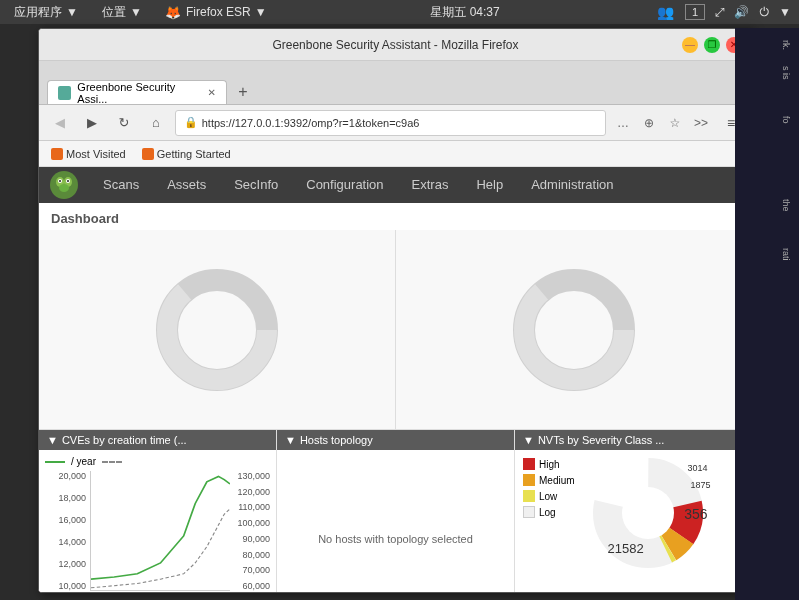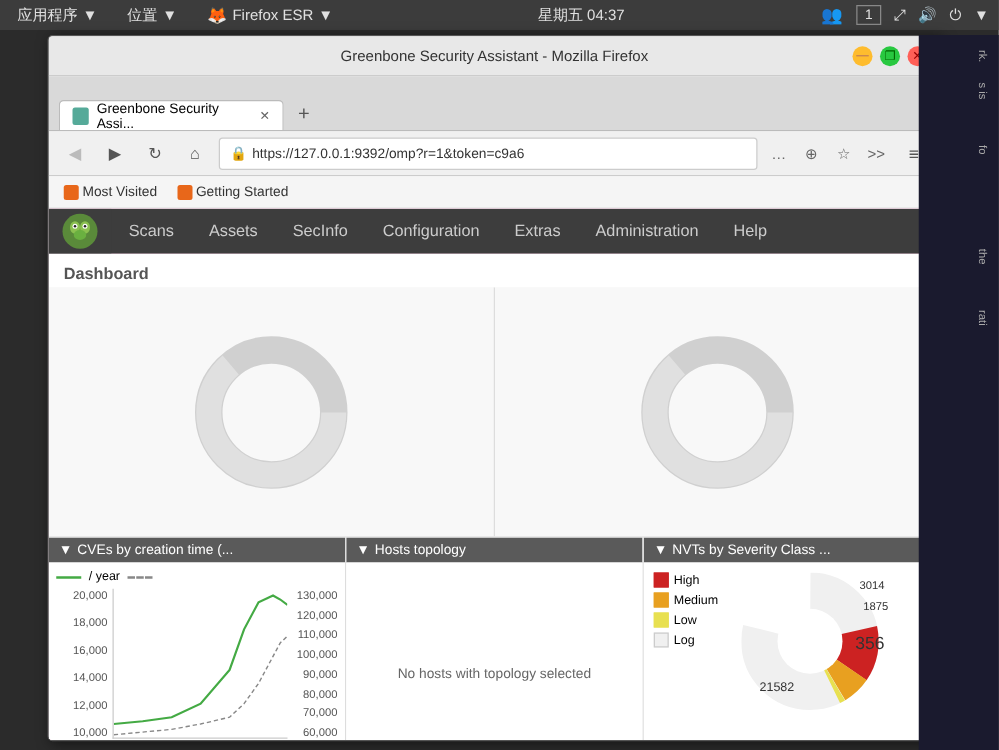--- a/index.html
+++ b/index.html
@@ -211,24 +211,24 @@
         <div class="gbn-menu-item">
           <span>SecInfo</span>
         </div>
         <div class="gbn-menu-item">
           <span>Configuration</span>
         </div>
         <div class="gbn-menu-item">
           <span>Extras</span>
         </div>
         <div class="gbn-menu-item">
+          <span>Help</span>
+        </div>
+        <div class="gbn-menu-item">
           <span>Administration</span>
-        </div>
-        <div class="gbn-menu-item">
-          <span>Help</span>
         </div>
       </div>
 
       <div style="position:absolute; right:0; top:36px; width:8px; height:100%; background:#ddd;">
         <div style="width:8px; height:30px; background:#aaa; border-radius:2px;"></div>
       </div>
     </div>
 
     <div class="dashboard">
       <div class="dashboard-title">Dashboard</div>
@@ -340,21 +340,21 @@
                   <circle cx="55" cy="55" r="40" fill="none" stroke="#f0f0f0" stroke-width="30" stroke-dasharray="197.8 53.5" stroke-dashoffset="62.8"></circle>
                   <circle cx="55" cy="55" r="40" fill="none" stroke="#cc2222" stroke-width="30" stroke-dasharray="33.1 218.2" stroke-dashoffset="62.8" transform="rotate(-283.3, 55, 55)"></circle>
                   <circle cx="55" cy="55" r="40" fill="none" stroke="#e8a020" stroke-width="30" stroke-dasharray="17.2 234.1" stroke-dashoffset="62.8" transform="rotate(-236, 55, 55)"></circle>
                   <circle cx="55" cy="55" r="40" fill="none" stroke="#e8e050" stroke-width="30" stroke-dasharray="3.3 248" stroke-dashoffset="62.8" transform="rotate(-211, 55, 55)"></circle>
                   <circle cx="55" cy="55" r="26" fill="white"></circle>
                 </svg>
                 
                 <div style="position:absolute; top:5px; right:-5px; font-size:9px; color:#333;">3014</div>
                 <div style="position:absolute; top:22px; right:-8px; font-size:9px; color:#333;">1875</div>
                 <div style="position:absolute; top:48px; right:-5px; font-size:14px; color:#333;">356</div>
-                <div style="position:absolute; bottom:15px; left:15px; font-size:10px; color:#333;">21582</div>
+                <div style="position:absolute; bottom:15px; left:15px; font-size:13px; color:#333;">21582</div>
               </div>
             </div>
           </div>
         </div>
       </div>
     </div>
   </div>
 </div>
 
 <div class="desktop-panel">

